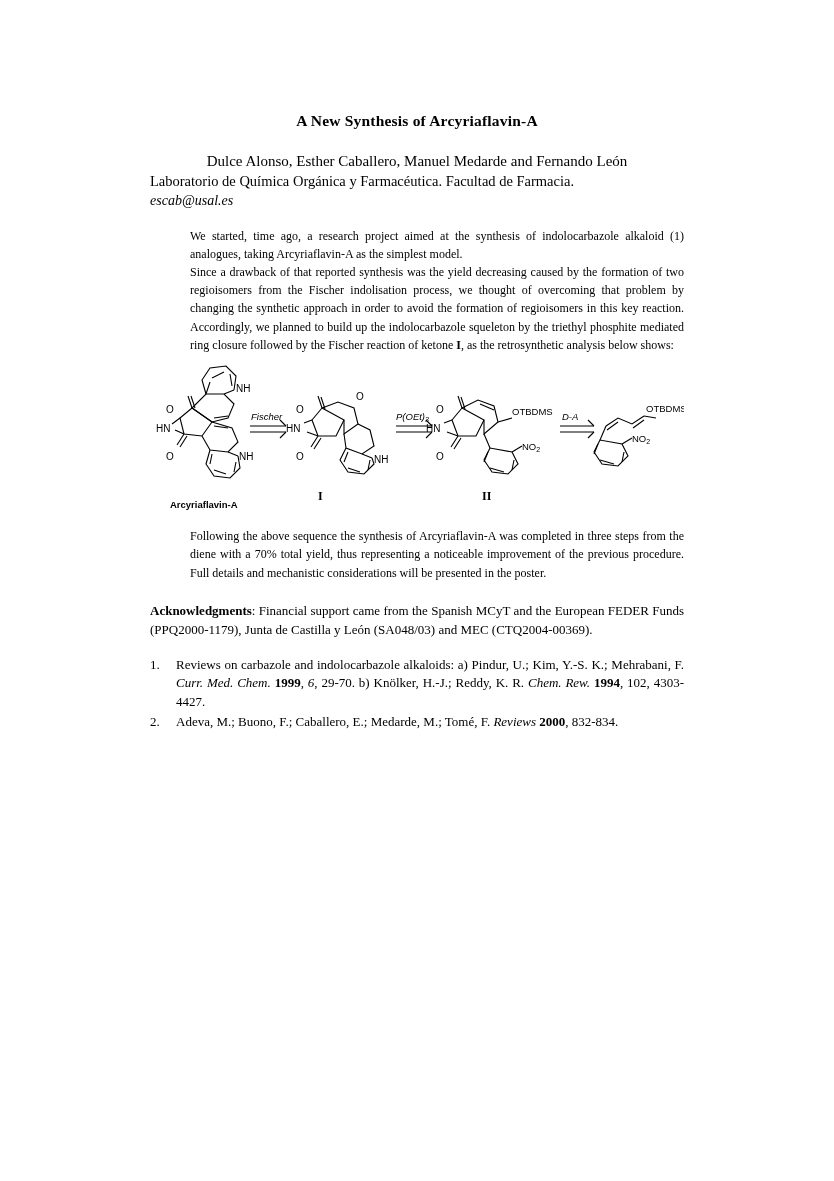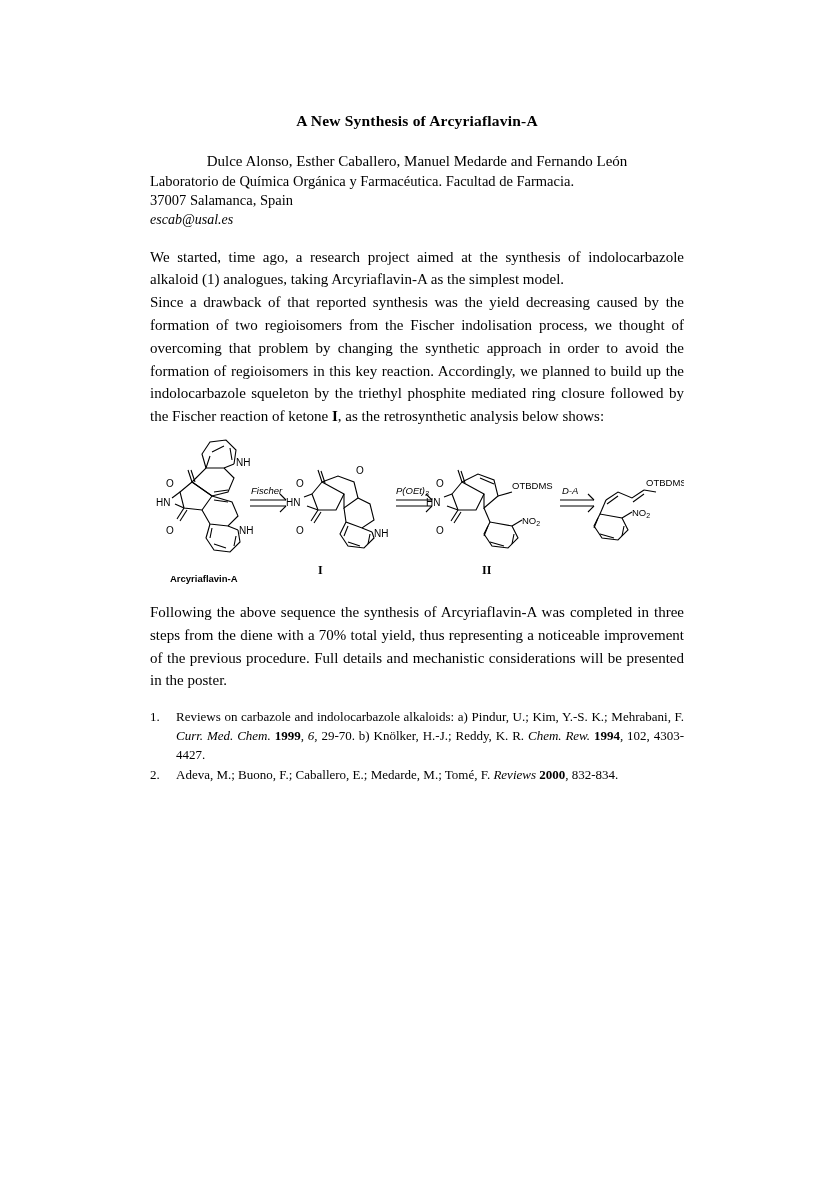--- a/index.html
+++ b/index.html
@@ -44,24 +44,25 @@
     text-align: left;
     font-size: 14.5px;
     line-height: 1.32;
   }
   .email {
     font-size: 14px;
     font-style: italic;
     line-height: 1.4;
   }
   .body-text {
-    font-size: 15px;
+    font-size: 12px;
     text-align: justify;
     line-height: 1.52;
     margin-top: 16px;
+    margin-left: 40px;
   }
   .body-text p {
     margin: 0;
     text-align: justify;
   }
   .scheme {
     margin-top: 6px;
     margin-bottom: 2px;
     position: relative;
     height: 165px;
@@ -97,21 +98,20 @@
 </head>
 <body>
 
 <div class="page">
   <div class="content">
 
     <div class="title">A New Synthesis of Arcyriaflavin-A</div>
 
     <div class="authors">Dulce Alonso, Esther Caballero, Manuel Medarde and Fernando León</div>
     <div class="affil">Laboratorio de Química Orgánica y Farmacéutica. Facultad de Farmacia.</div>
-    <div class="affil">37007 Salamanca, Spain</div>
     <div class="email">escab@usal.es</div>
 
     <div class="body-text">
       <p>We started, time ago, a research project aimed at the synthesis of indolocarbazole alkaloid (1) analogues, taking Arcyriaflavin-A as the simplest model.</p>
       <p><span>Since a drawback of that reported synthesis was the yield decreasing caused by the formation of two regioisomers from the Fischer indolisation process, we thought of overcoming that problem by changing the synthetic approach in order to avoid the formation of regioisomers in this key reaction. Accordingly, we planned to build up the indolocarbazole squeleton by the triethyl phosphite mediated ring closure followed by the Fischer reaction of ketone </span><b>I</b><span>, as the retrosynthetic analysis below shows:</span></p>
     </div>
 
     <div class="scheme">
       <svg width="534" height="165" viewBox="0 0 534 165" xmlns="http://www.w3.org/2000/svg">
         <g stroke="#000" stroke-width="1.1" fill="none">
@@ -228,20 +228,23 @@
         </g>
         <text x="496" y="52" font-family="Liberation Sans, sans-serif" font-size="9.5">OTBDMS</text>
         <text x="482" y="82" font-family="Liberation Sans, sans-serif" font-size="9.5">NO<tspan font-size="7" dy="2">2</tspan></text>
       </svg>
     </div>
 
     <div class="body-text" style="margin-top:2px;">
       <p>Following the above sequence the synthesis of Arcyriaflavin-A was completed in three steps from the diene with a 70% total yield, thus representing a noticeable improvement of the previous procedure. Full details and mechanistic considerations will be presented in the poster.</p>
     </div>
 
+    <div class="ack">
+      <b>Acknowledgments</b><span>: Financial support came from the Spanish MCyT and the European FEDER Funds (PPQ2000-1179), Junta de Castilla y León (SA048/03) and MEC (CTQ2004-00369).</span>
+    </div>
 
     <div class="refs">
       <div class="ref-row">
         <div class="ref-num">1.</div>
         <div class="ref-text"><span>Reviews on carbazole and indolocarbazole alkaloids: a) Pindur, U.; Kim, Y.-S. K.; Mehrabani, F. </span><i>Curr. Med. Chem.</i><span> </span><b>1999</b><span>, </span><i>6</i><span>, 29-70. b) Knölker, H.-J.; Reddy, K. R. </span><i>Chem. Rew.</i><span> </span><b>1994</b><span>, 102, 4303-4427.</span></div>
       </div>
       <div class="ref-row">
         <div class="ref-num">2.</div>
         <div class="ref-text"><span>Adeva, M.; Buono, F.; Caballero, E.; Medarde, M.; Tomé, F. </span><i>Reviews</i><span> </span><b>2000</b><span>, 832-834.</span></div>
       </div>

